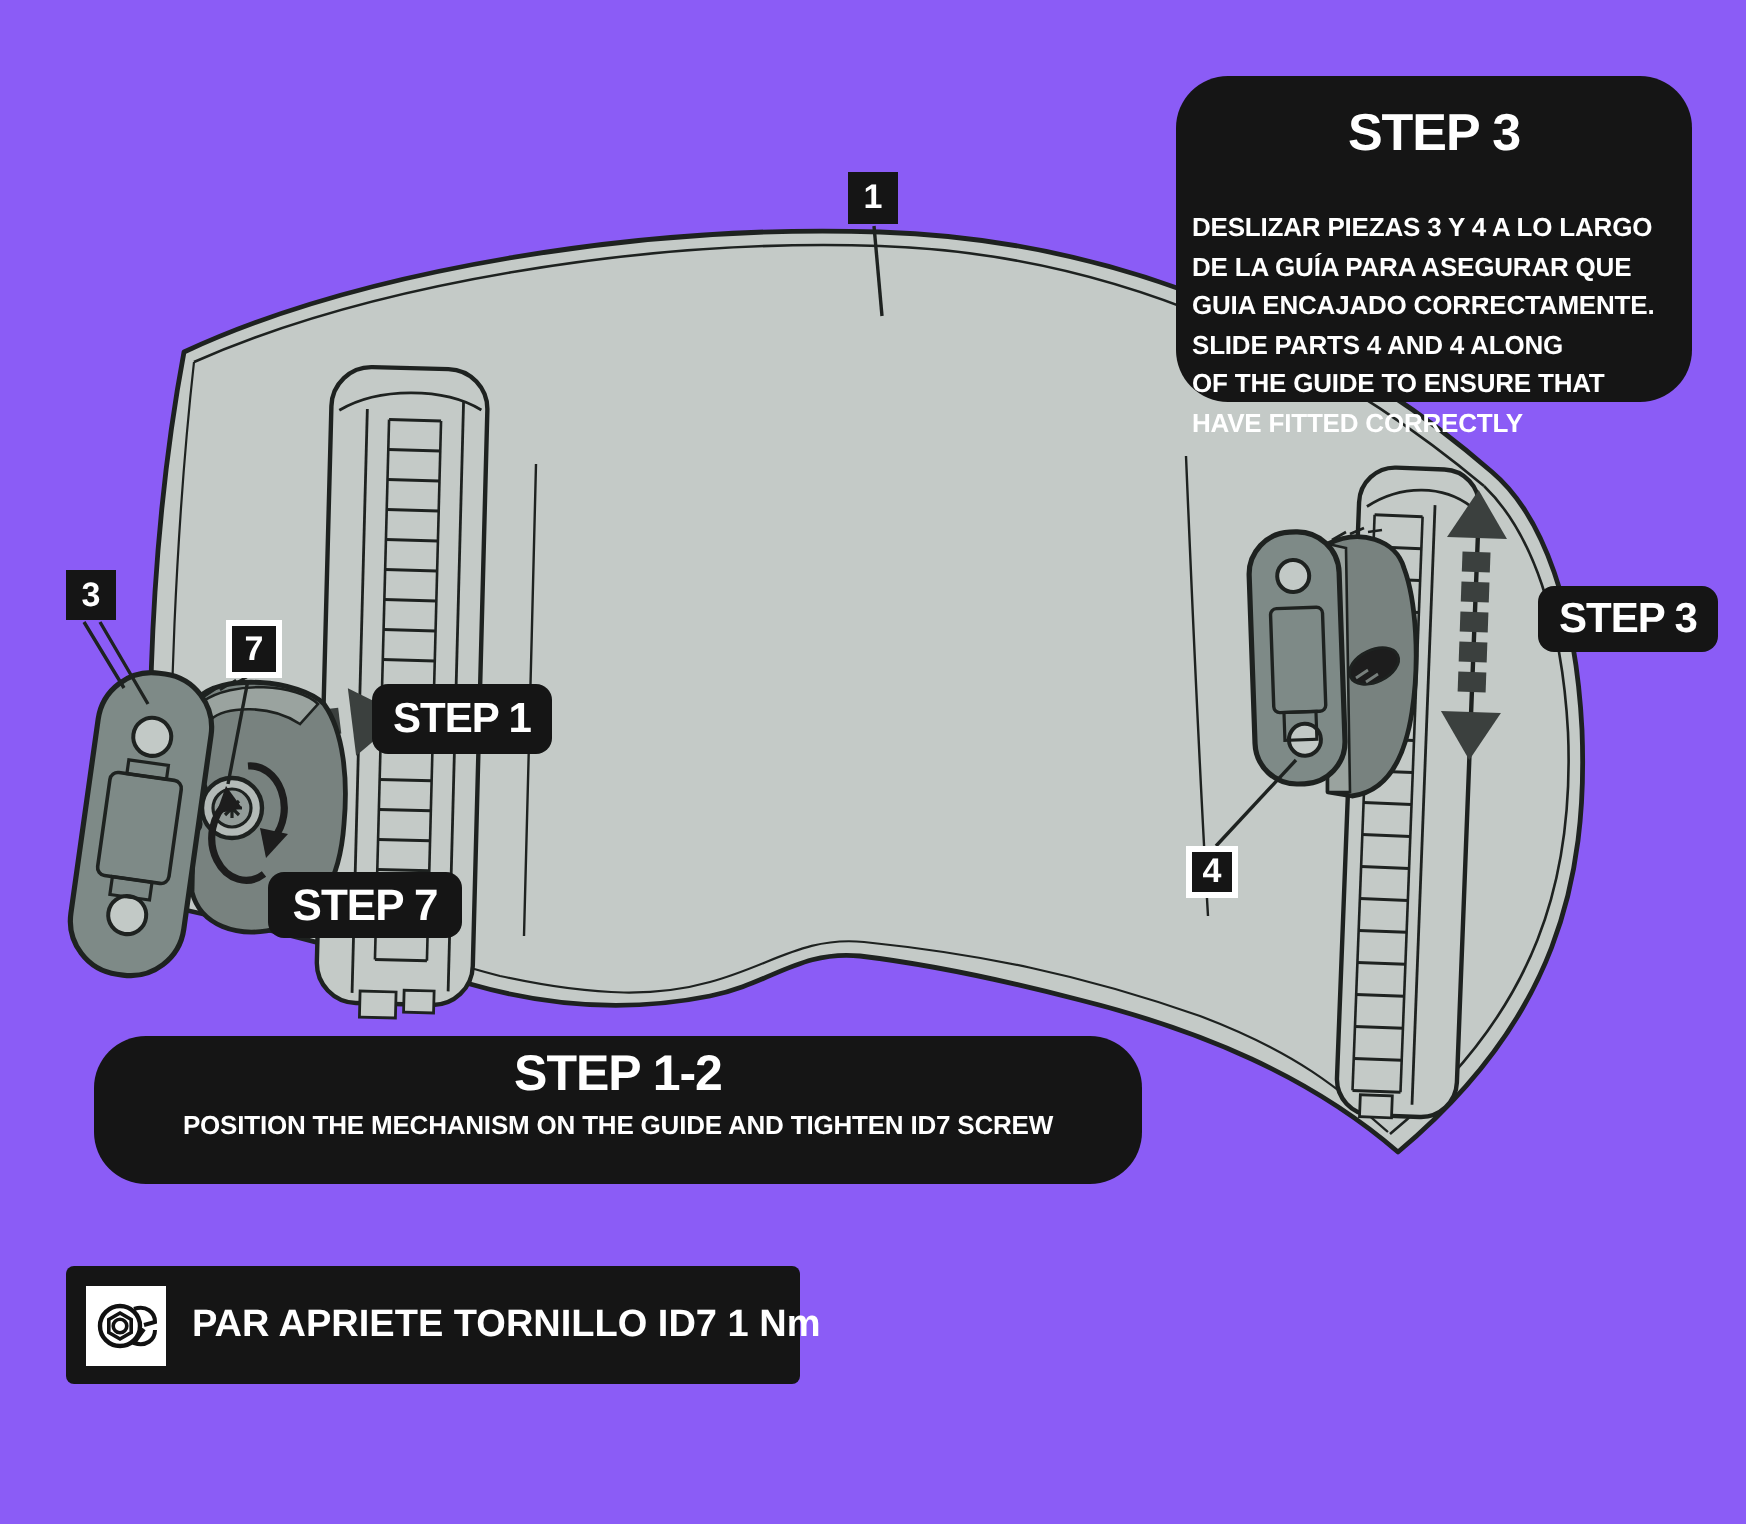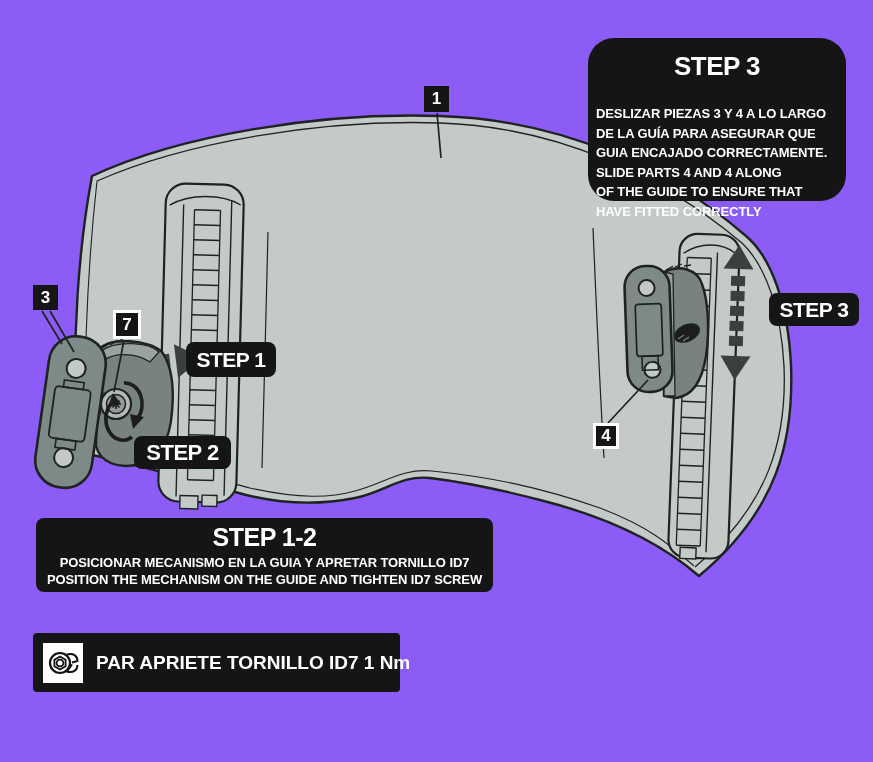--- a/index.html
+++ b/index.html
@@ -13,21 +13,21 @@
 
   .blackbox { background:#151515; color:#ffffff; }
 
   .infobox { border-radius:26px; }
   .infobox .ib-title { text-align:center; font-size:26px; letter-spacing:-0.5px; }
   .infobox .ib-lines { font-size:13px; line-height:19.5px; letter-spacing:-0.1px; white-space:nowrap; }
 
   #step3-box { left:588px; top:38px; width:258px; height:163px; padding-top:13px; }
   #step3-box .ib-lines { padding-left:8px; margin-top:22px; }
 
-  #step12-box { left:36px; top:518px; width:457px; height:74px; border-radius:8px; padding-top:5px; }
+  #step12-box { left:47px; top:518px; width:524px; height:74px; border-radius:26px; padding-top:5px; }
   #step12-box .ib-title { font-size:25px; }
   #step12-box .ib-lines { text-align:center; font-size:13px; line-height:16.5px; margin-top:3px; }
 
   #torque-box { left:33px; top:633px; width:367px; height:59px; border-radius:4px;
     display:flex; align-items:center; }
   #torque-box .tq-icon { width:40px; height:40px; background:#ffffff; margin-left:10px;
     flex:0 0 auto; display:flex; align-items:center; justify-content:center; }
   #torque-box .tq-lines { margin-left:13px; font-size:19px; line-height:18px; white-space:nowrap; }
 
   .badge { background:#151515; color:#fff; border-radius:8px;
@@ -184,41 +184,40 @@
       <div>GUIA ENCAJADO CORRECTAMENTE.</div>
       <div>SLIDE PARTS 4 AND 4 ALONG</div>
       <div>OF THE GUIDE TO ENSURE THAT</div>
       <div>HAVE FITTED CORRECTLY</div>
     </div>
   </div>
 
   <div class="ov blackbox infobox" id="step12-box">
     <div class="ib-title">STEP 1-2</div>
     <div class="ib-lines">
-      <div>POSICIONAR MECANISMO EN LA GUIA Y APRETAR TORNILLO ID7</div>
       <div>POSITION THE MECHANISM ON THE GUIDE AND TIGHTEN ID7 SCREW</div>
     </div>
   </div>
 
   <div class="ov blackbox" id="torque-box">
     <div class="tq-icon">
       <svg width="34" height="34" viewBox="0 0 34 34">
         <circle cx="14" cy="17" r="10" fill="none" stroke="#111" stroke-width="2.2"></circle>
         <path d="M14,10.5 l5.6,3.25 v6.5 l-5.6,3.25 l-5.6,-3.25 v-6.5 Z" fill="none" stroke="#111" stroke-width="1.8"></path>
         <circle cx="14" cy="17" r="3.4" fill="none" stroke="#111" stroke-width="1.8"></circle>
         <path d="M21,8.5 C27,6.5 31.5,10 31.5,15 L26,16.5 M31.5,19 C31.5,24 27,27.5 21,25.5 L26,18.5" fill="none" stroke="#111" stroke-width="2"></path>
       </svg>
     </div>
     <div class="tq-lines">
       <div>PAR APRIETE TORNILLO ID7 1 Nm</div>
     </div>
   </div>
 
   <div class="ov badge" id="badge-step1">STEP 1</div>
-  <div class="ov badge" id="badge-step2">STEP 2</div>
+  <div class="ov badge" id="badge-step2">STEP 7</div>
   <div class="ov badge" id="badge-step3">STEP 3</div>
 
   <div class="ov plabel" id="label-1">1</div>
   <div class="ov plabel" id="label-3">3</div>
   <div class="ov plabel wborder" id="label-7">7</div>
   <div class="ov plabel wborder" id="label-4">4</div>
 
 </div>
 
 </body></html>

